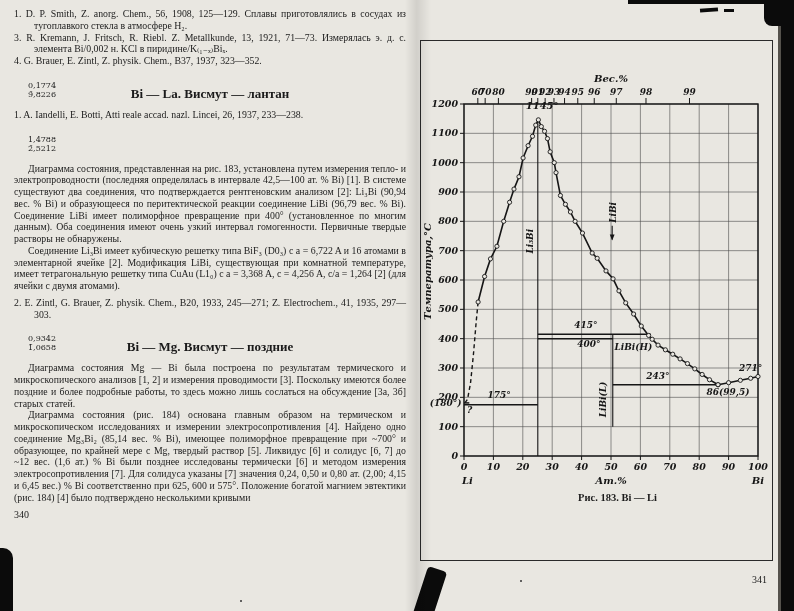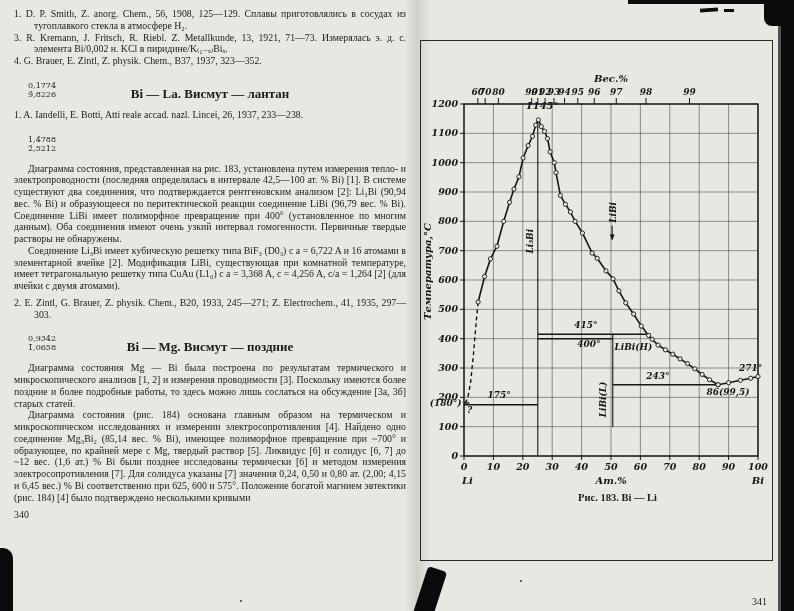--- a/index.html
+++ b/index.html
@@ -20,21 +20,21 @@
               text-align:left;font-family:"DejaVu Serif",serif;}
   .para{margin:0;text-indent:14px;}
   .pageno-left{margin-top:6px;text-align:left;font-size:10px;}
 
   
   .fig-box{position:absolute;left:420px;top:40px;width:351px;height:519px;
            border:1px solid #2a2a2a;background:transparent;}
   #chart-svg{position:absolute;left:0;top:0;width:794px;height:611px;pointer-events:none;}
   .fig-caption{position:absolute;left:420px;top:492px;width:395px;text-align:center;
                font-weight:bold;font-size:10.5px;}
-  .pageno-right{position:absolute;left:752px;top:596px;font-size:10px;}
+  .pageno-right{position:absolute;left:752px;top:574px;font-size:10px;}
 
   
   .art{position:absolute;background:#0b0b0b;}
   .edge-right{right:0;top:0;width:13px;height:611px;}
   .edge-right2{right:13px;top:0;width:3px;height:611px;background:#55524c;}
   .corner-tr{right:10px;top:0;width:20px;height:26px;border-radius:0 0 0 8px;}
   .topline{left:628px;top:0;width:166px;height:4px;}
   .dash1{left:700px;top:8px;width:18px;height:4px;transform:rotate(-4deg);}
   .dash2{left:724px;top:9px;width:10px;height:3px;}
   .blob-bl{left:0;top:548px;width:13px;height:63px;border-radius:0 10px 0 0;}

